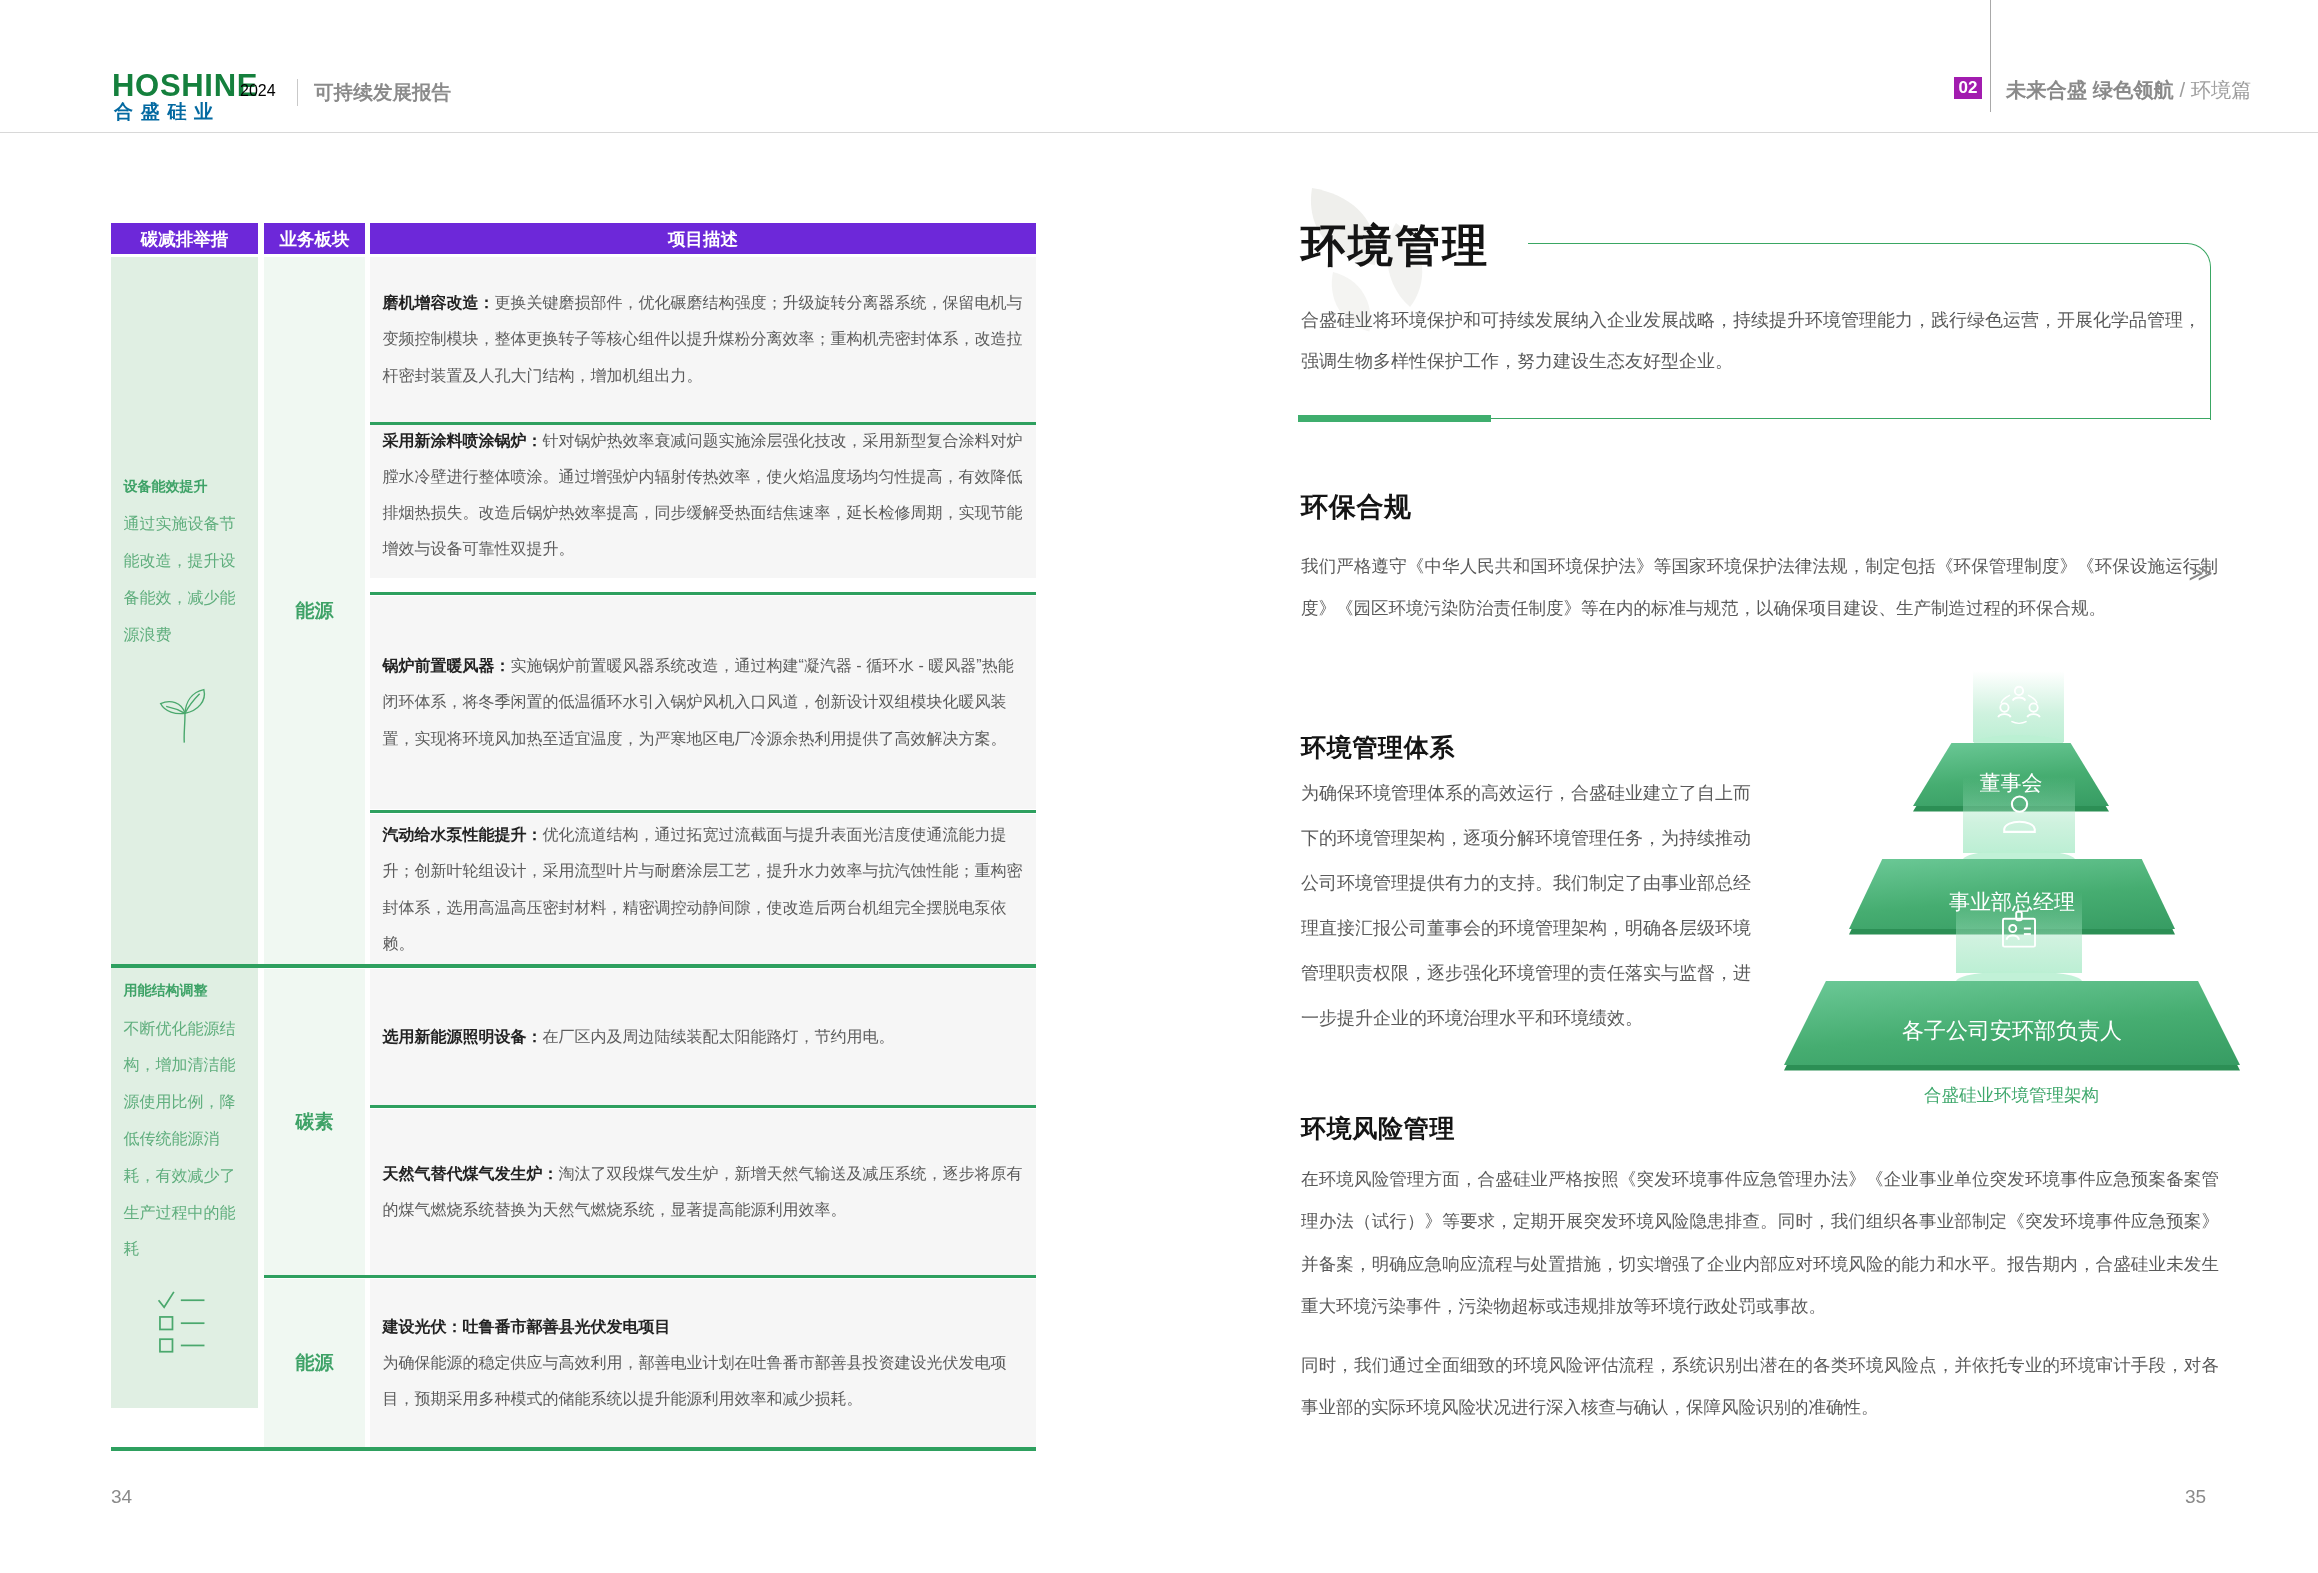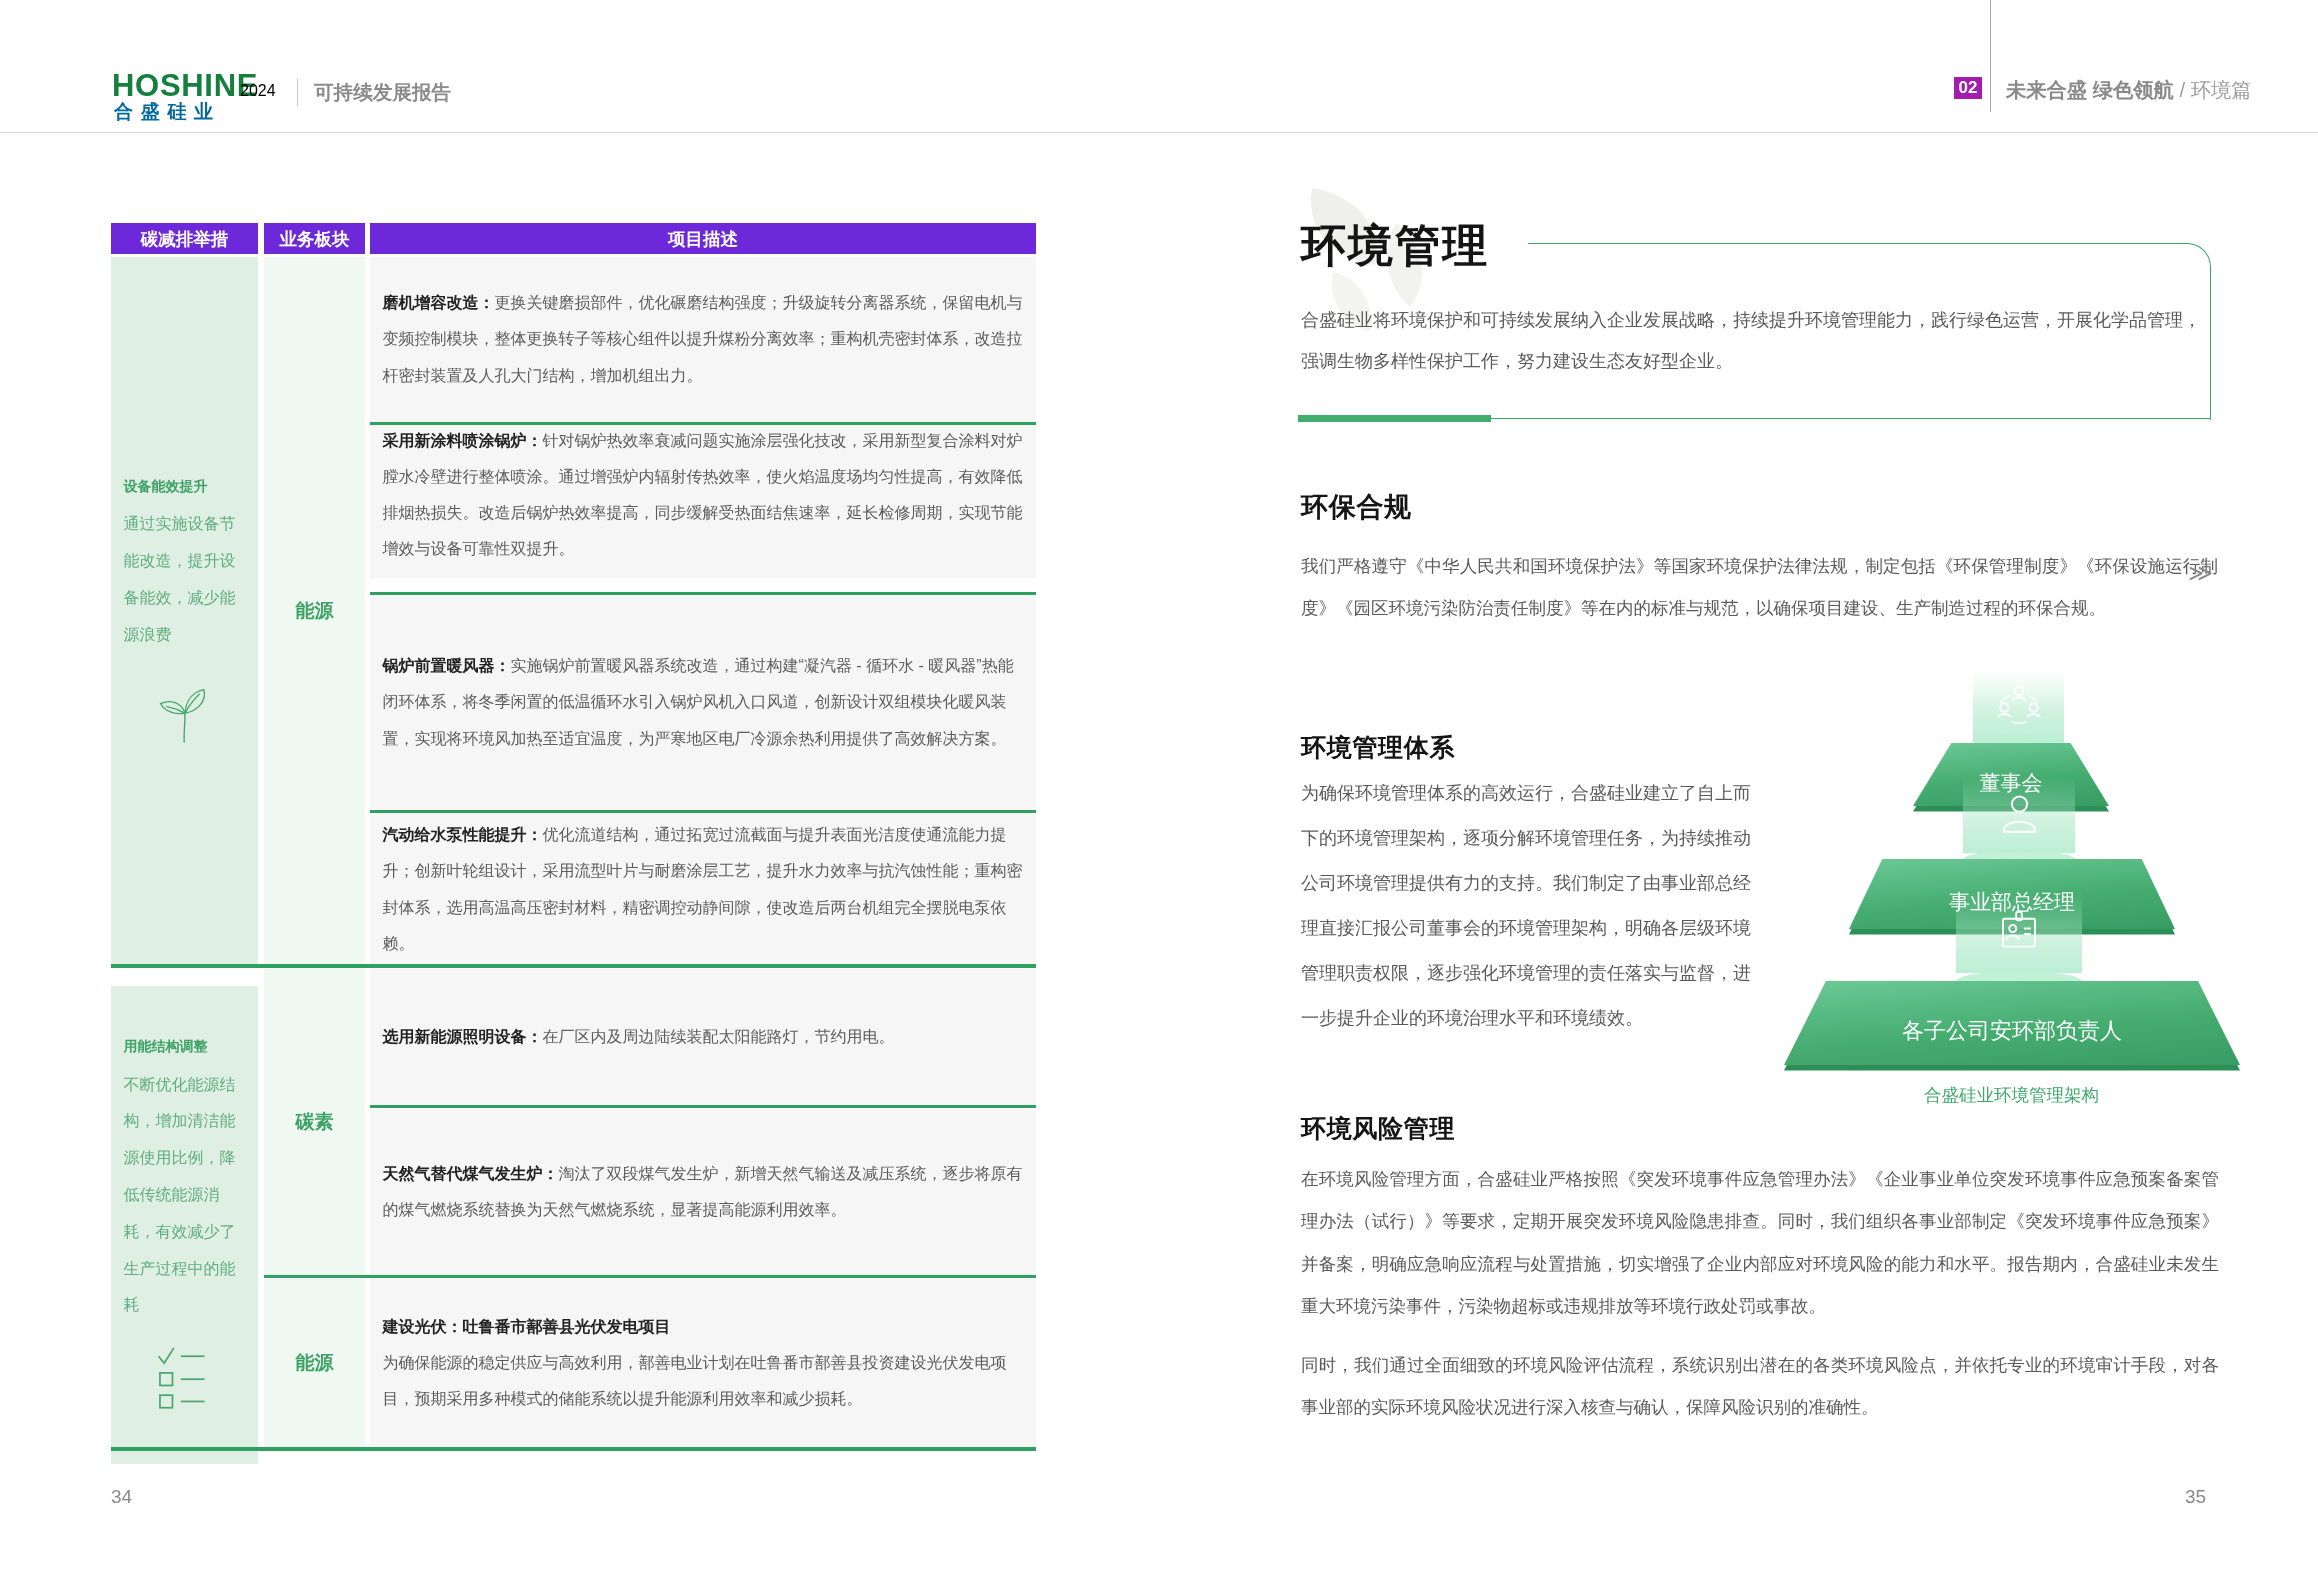--- a/index.html
+++ b/index.html
@@ -106,21 +106,21 @@
     <div class="sprout-wrap">
       <svg width="60" height="67" viewBox="0 0 86 96" fill="none" stroke="#4aa86d" stroke-width="2">
         <path d="M43 52 C43 70 41 82 42 94"></path>
         <path d="M43 52 C30 54 14 50 8 38 C22 32 38 36 43 52 Z"></path>
         <path d="M16 42 C26 44 36 48 43 52"></path>
         <path d="M43 52 C44 36 52 22 70 18 C74 34 62 48 43 52 Z"></path>
         <path d="M64 24 C56 32 48 42 43 52"></path>
       </svg>
     </div>
   </div>
-  <div class="abs c1" style="top:986px;height:478px;">
+  <div class="abs c1" style="top:930px;height:478px;">
     <div class="m-title">用能结构调整</div>
     <div class="m-desc">不断优化能源结构，增加清洁能源使用比例，降低传统能源消耗，有效减少了生产过程中的能耗</div>
     <div class="check-wrap">
       <svg width="64" height="67" viewBox="0 0 92 96" fill="none" stroke="#4aa86d" stroke-width="2.5">
         <path d="M8 16 L16 26 L30 4"></path>
         <path d="M40 16 H74"></path>
         <rect x="10" y="40" width="18" height="18"></rect>
         <path d="M40 49 H74"></path>
         <rect x="10" y="72" width="18" height="18"></rect>
         <path d="M40 81 H74"></path>

